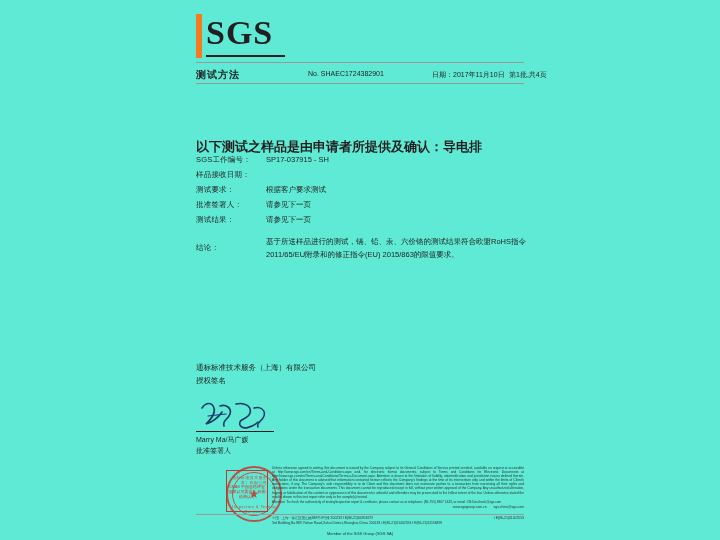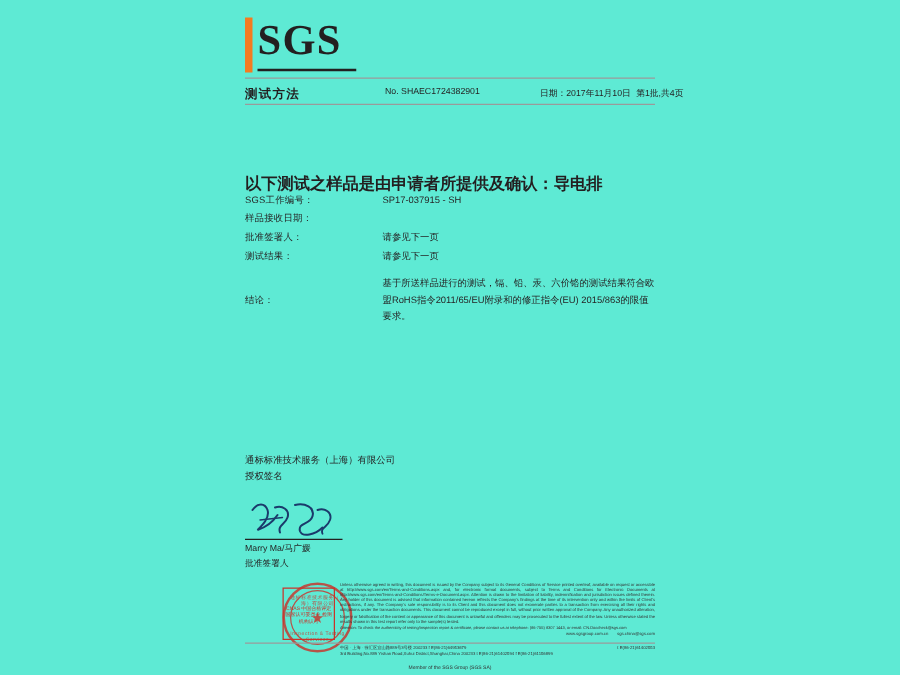--- a/index.html
+++ b/index.html
@@ -135,21 +135,20 @@
     align-items: flex-end;
     margin-bottom: 1px;
   }
   .kv-key {
     width: 70px;
     flex: 0 0 70px;
     letter-spacing: 0.2px;
   }
   .kv-val {
     flex: 1 1 auto;
-    margin-left: 40px;
   }
   .kv-row.concl {
     margin-top: 8px;
     align-items: center;
   }
   .kv-row.concl .kv-val {
     line-height: 13px;
     width: 260px;
   }
 
@@ -325,20 +324,24 @@
 
   <div class="kv">
     <div class="kv-row">
       <div class="kv-key">SGS工作编号：</div>
       <div class="kv-val">SP17-037915 - SH</div>
     </div>
     <div class="kv-row">
       <div class="kv-key">样品接收日期：</div>
     </div>
     <div class="kv-row">
+      <div class="kv-key">测试要求：</div>
+      <div class="kv-val">根据客户要求测试</div>
+    </div>
+    <div class="kv-row">
       <div class="kv-key">批准签署人：</div>
       <div class="kv-val">请参见下一页</div>
     </div>
     <div class="kv-row">
       <div class="kv-key">测试结果：</div>
       <div class="kv-val">请参见下一页</div>
     </div>
     <div class="kv-row concl">
       <div class="kv-key">结论：</div>
       <div class="kv-val">基于所送样品进行的测试，镉、铅、汞、六价铬的测试结果符合欧盟RoHS指令2011/65/EU附录和的修正指令(EU) 2015/863的限值要求。</div>

